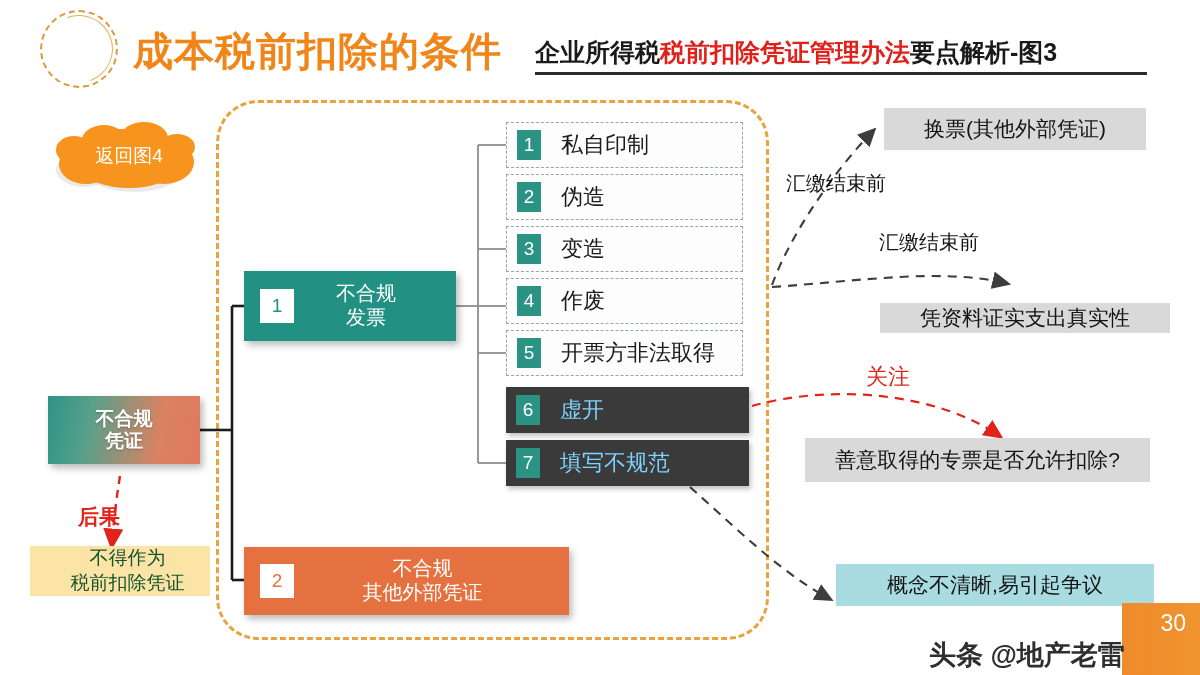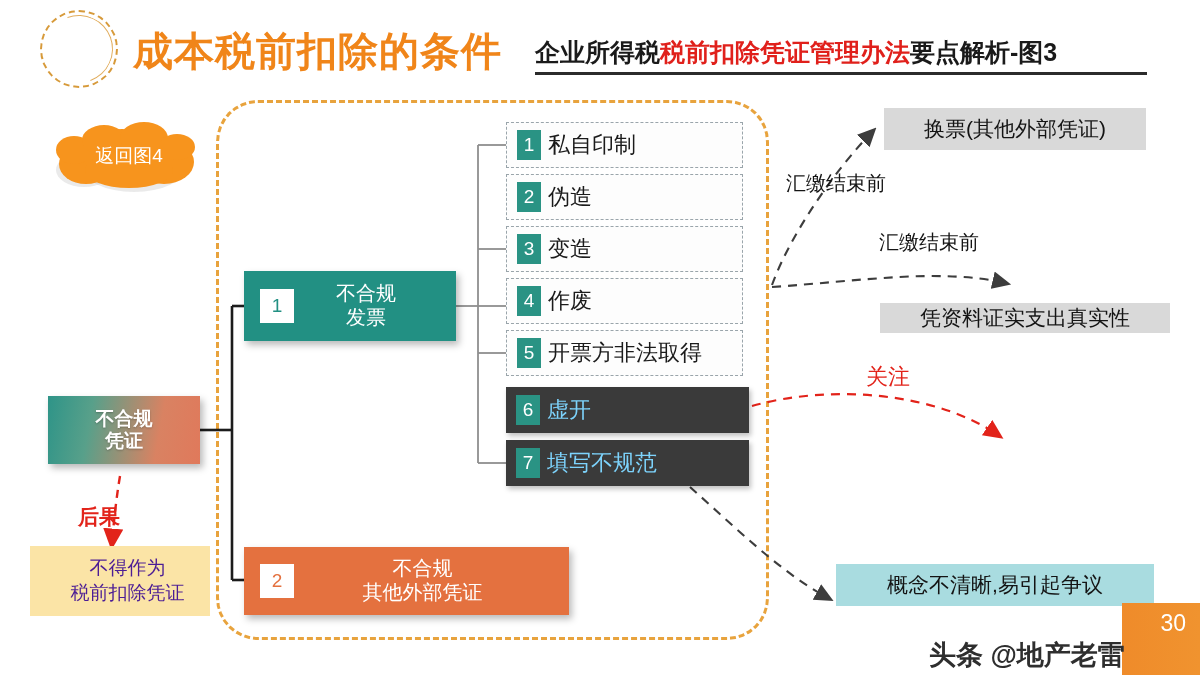--- a/index.html
+++ b/index.html
@@ -64,24 +64,24 @@
     position:absolute; left:48px; top:396px; width:152px; height:68px;
     background:linear-gradient(100deg,#2e9488 0%,#58a08a 28%,#d98262 72%,#e0795b 100%);
     box-shadow:3px 4px 7px rgba(0,0,0,.28);
     display:flex; flex-direction:column; align-items:center; justify-content:center;
     color:#ffffff; font-weight:bold; font-size:19px; line-height:1.18;
     text-shadow:0 1px 2px rgba(0,0,0,.25);
   }
 
   
   .box-yellow {
-    position:absolute; left:30px; top:546px; width:180px; height:70px;
+    position:absolute; left:30px; top:546px; width:180px; height:50px;
     background:#FBE4A6;
     display:flex; flex-direction:column; align-items:center; justify-content:center;
-    color:#4c1d95; font-size:19px; line-height:1.3;padding-left:15px;
+    color:#14532d; font-size:19px; line-height:1.3;padding-left:15px;
   }
   .lbl-houguo {
     position:absolute; left:78px; top:503px;
     color:#E2231A; font-size:21px; font-weight:bold;
   }
 
   
   .box-cat {
     position:absolute; box-shadow:3px 4px 7px rgba(0,0,0,.27);
     display:flex; align-items:center;
@@ -103,21 +103,21 @@
   
   .li {
     position:absolute; left:506px; width:237px; height:46px;
     display:flex; align-items:center;
   }
   .li .badge {
     width:24px; height:30px; background:#2A9384; color:#ffffff;
     display:flex; align-items:center; justify-content:center;
     font-size:19px; margin-left:10px; flex:0 0 auto;
   }
-  .li .lt { font-size:22px; margin-left:7px; white-space:nowrap; }
+  .li .lt { font-size:22px; margin-left:20px; white-space:nowrap; }
   .li.light { border:1.5px dashed #9aa5ab; background:#fdfdfd; }
   .li.light .lt { color:#1b1b1b; }
   .li.dark  { background:#3A3A3A; }
   .li.dark .lt { color:#7dd3fc; }
   #li1 { top:122px; } #li2 { top:174px; } #li3 { top:226px; }
   #li4 { top:278px; } #li5 { top:330px; }
   #li6 { top:387px; width:243px; box-shadow:2px 3px 5px rgba(0,0,0,.25);}
   #li7 { top:440px; width:243px; box-shadow:2px 3px 5px rgba(0,0,0,.25);}
 
   
@@ -279,20 +279,21 @@
     <div class="badge">6</div>
     <div class="lt">虚开</div>
   </div>
   <div class="li dark" id="li7">
     <div class="badge">7</div>
     <div class="lt">填写不规范</div>
   </div>
 
   <div class="callout c-gray" id="co1">换票(其他外部凭证)</div>
   <div class="callout c-gray" id="co2">凭资料证实支出真实性</div>
+  <div class="callout c-gray" id="co3">善意取得的专票是否允许扣除?</div>
   <div class="callout c-cyan" id="co4">概念不清晰,易引起争议</div>
 
   <div class="anno" id="an1">汇缴结束前</div>
   <div class="anno" id="an2">汇缴结束前</div>
   <div class="anno" id="an3">关注</div>
 
   <div class="pgnum-band"></div>
   <div class="pgnum">30</div>
   <div class="watermark">头条 @地产老雷</div>
 

